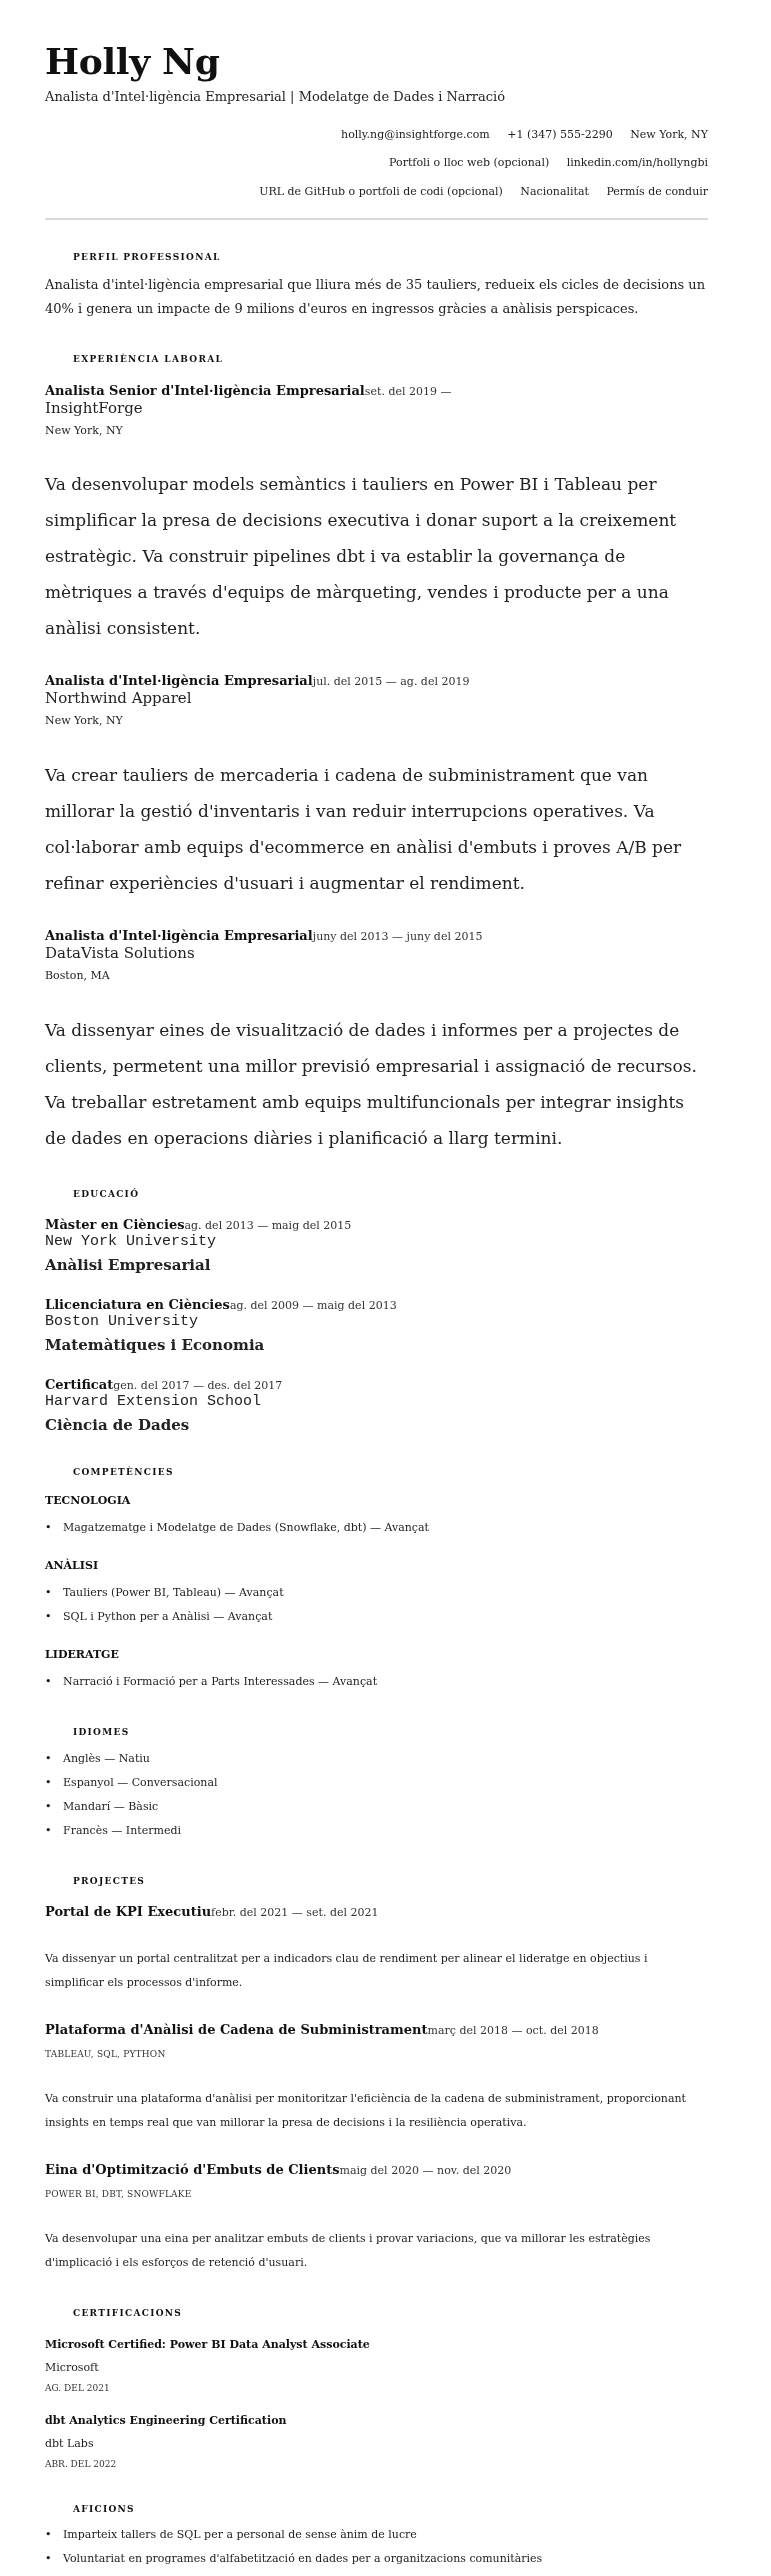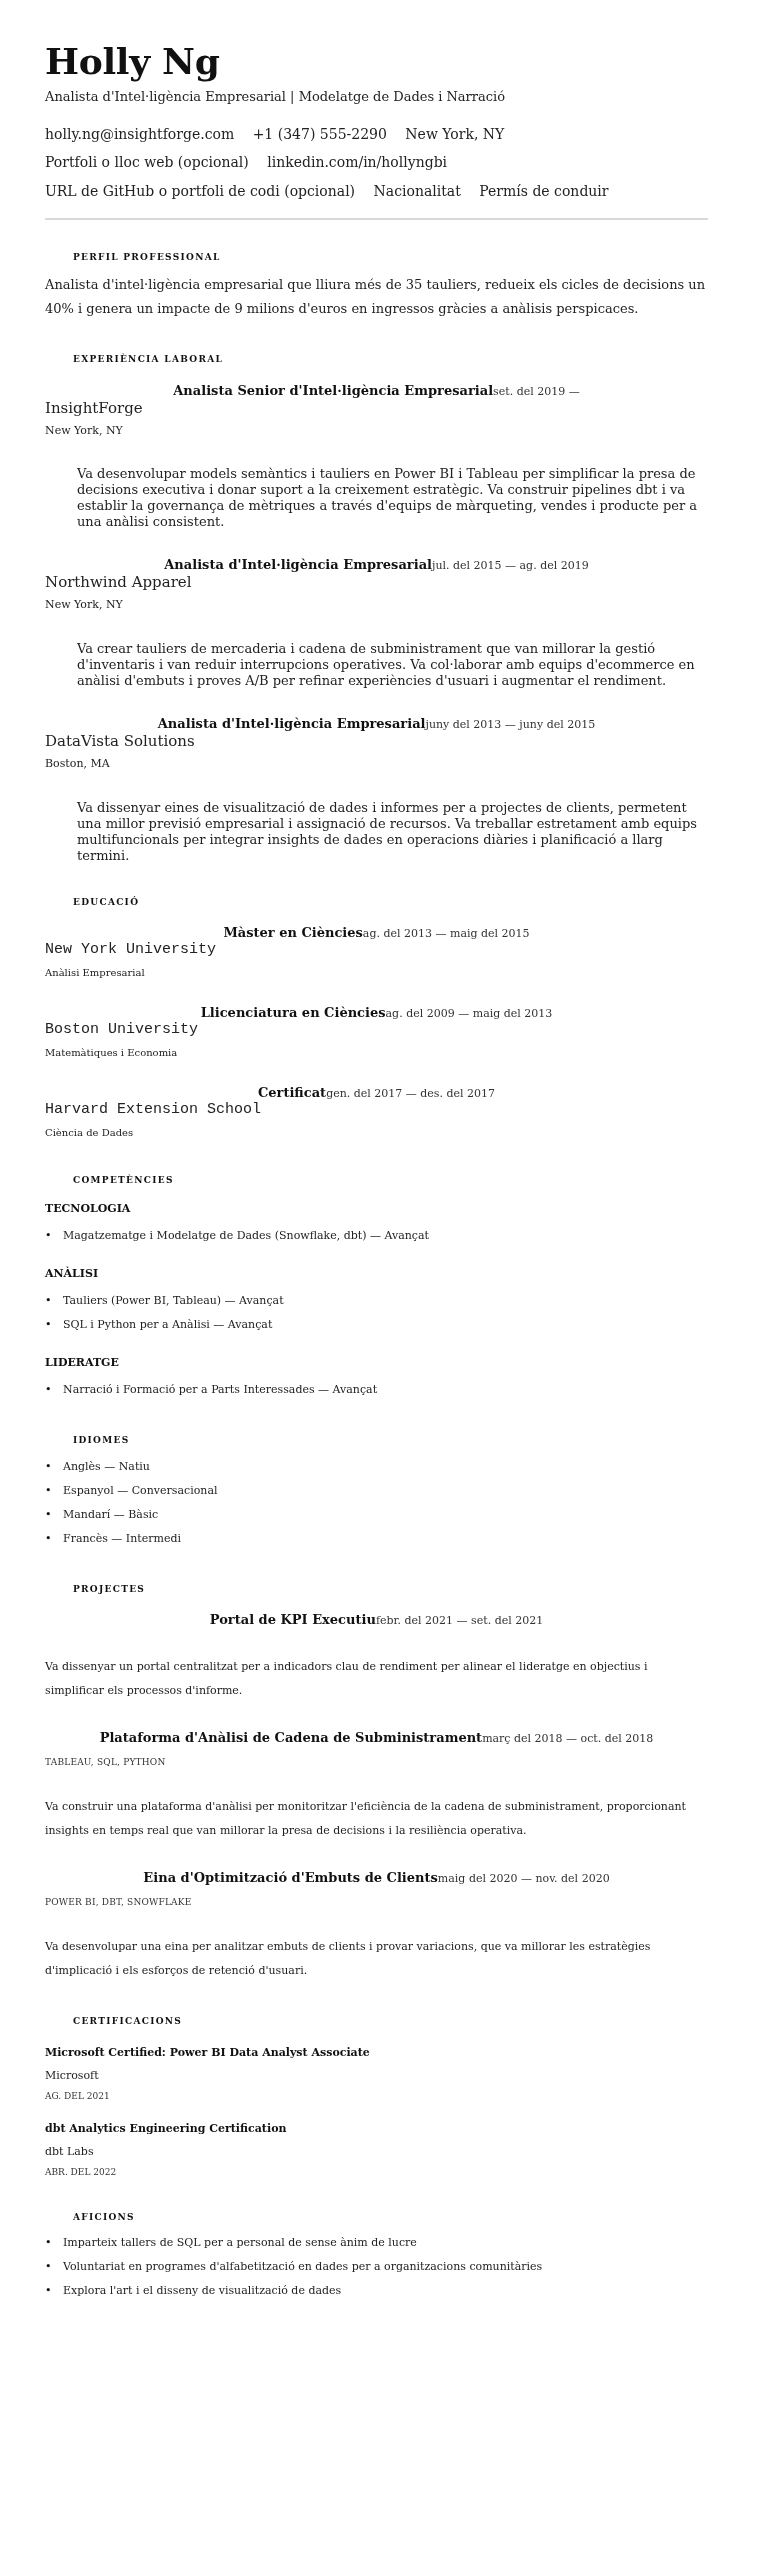--- a/index.html
+++ b/index.html
@@ -6,49 +6,49 @@
   html, body { background: #ffffff; }
   body {
     font-family: "DejaVu Serif", serif;
     color: #1f2328;
     width: 772px;
   }
   .page { width: 752px; padding: 39px 44px 26px 45px; }
 
   .name { font-size: 36px; font-weight: bold; color: #111; line-height: 44px; letter-spacing: -0.3px; }
   .headline { font-size: 13px; line-height: 19.3px; margin-top: 3.9px; color: #222; }
-  .contact-row { font-size: 14px; line-height: 15.4px; color: #222; margin-top: 13px; }
+  .contact-row { font-size: 11px; line-height: 15.4px; color: #222; margin-top: 13px; text-align: right; }
   .contact-row + .contact-row { margin-top: 13px; }
   .contact-row span { margin-right: 14px; }
   .contact-row span:last-child { margin-right: 0; }
   .first-contact { margin-top: 20.6px; }
   .divider { height: 1.9px; background: #d9d9dd; margin-top: 19.3px; border: 0; }
 
   .section-title {
     font-size: 9px; font-weight: bold; letter-spacing: 1.3px;
     text-transform: uppercase; color: #111; line-height: 13px; margin-left: 28px;
   }
   .sec { margin-top: 32px; }
   .sec.first { margin-top: 31px; }
 
   .summary { font-size: 13px; line-height: 24px; color: #222; margin-top: 9px; }
 
   .entry { margin-top: 15.4px; }
-  .entry-head { display: flex; justify-content: center; align-items: baseline; }
+  .entry-head { display: flex; justify-content: flex-start; align-items: baseline; }
   .entry-title { font-size: 13px; font-weight: bold; color: #111; line-height: 18px; }
   .entry-date { font-size: 11px; color: #333; line-height: 15.4px; white-space: nowrap; }
   .entry-sub { font-size: 15px; line-height: 16.7px; color: #222; }
   .entry-loc { font-size: 11px; line-height: 16.7px; color: #222; margin-top: 6.4px; }
-  .entry-desc { font-size: 13px; line-height: 16px; color: #222; margin-top: 27px; margin-left: 32px; }
+  .entry-desc { font-size: 17px; line-height: 36px; color: #222; margin-top: 27px; }
   .exp-entry + .exp-entry { margin-top: 26px; }
 
   .edu-entry { margin-top: 15.4px; }
   .edu-entry + .edu-entry { margin-top: 22px; }
   .edu-entry .entry-sub { margin-top: 0; font-family: Liberation Mono, monospace; }
-  .edu-entry .entry-field { font-size: 10px; line-height: 16.7px; color: #222; margin-top: 6.4px; }
+  .edu-entry .entry-field { font-size: 15px; line-height: 16.7px; color: #222; margin-top: 6.4px; font-weight: bold; }
 
   .skill-cat { font-size: 11px; font-weight: bold; text-transform: uppercase; color: #111; margin-top: 18px; line-height: 15.4px; }
   .skill-cat.first { margin-top: 14px; }
   ul.bullets { list-style: none; margin-top: 7.7px; }
   ul.bullets li { font-size: 11px; line-height: 24px; color: #222; position: relative; padding-left: 18px; }
   ul.bullets li::before { content: "•"; position: absolute; left: 0; top: 0; color: #111; }
 
   .proj-entry + .proj-entry { margin-top: 26px; }
   .proj-tags { font-size: 9px; letter-spacing: 0.2px; color: #333; margin-top: 9px; line-height: 13px; }
   .proj-desc { font-size: 11px; line-height: 24px; color: #222; margin-top: 26px; }

